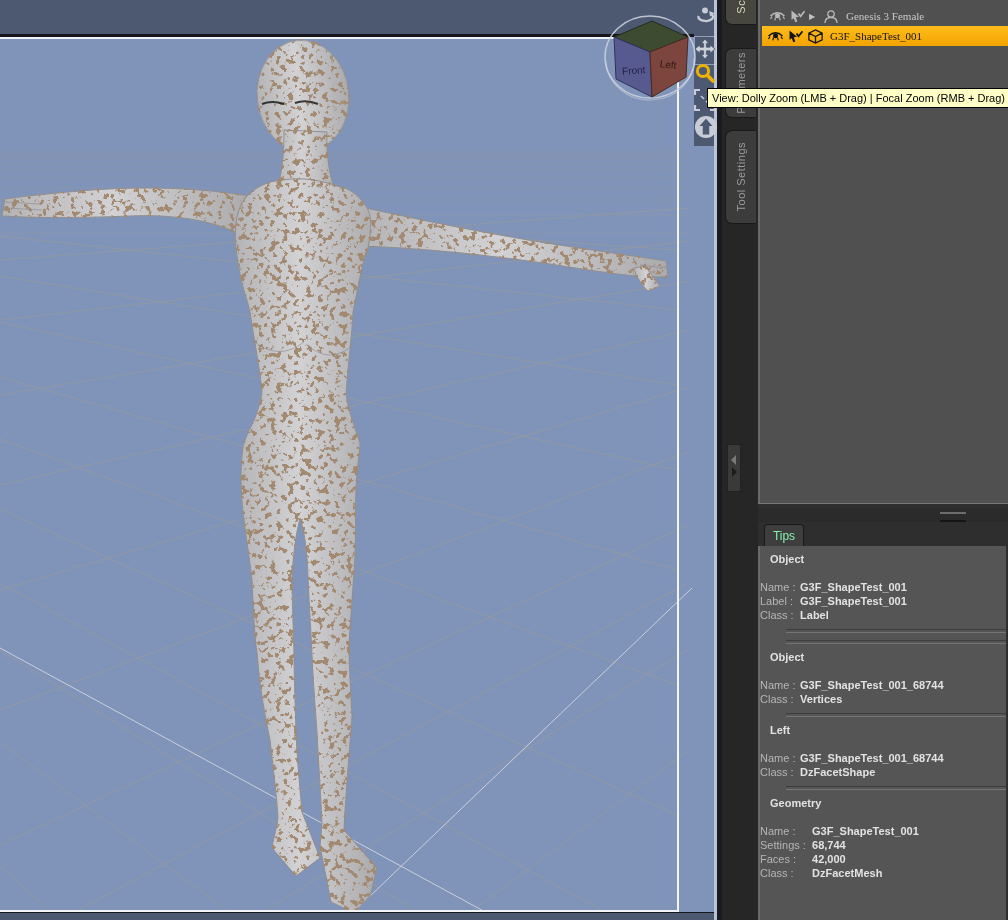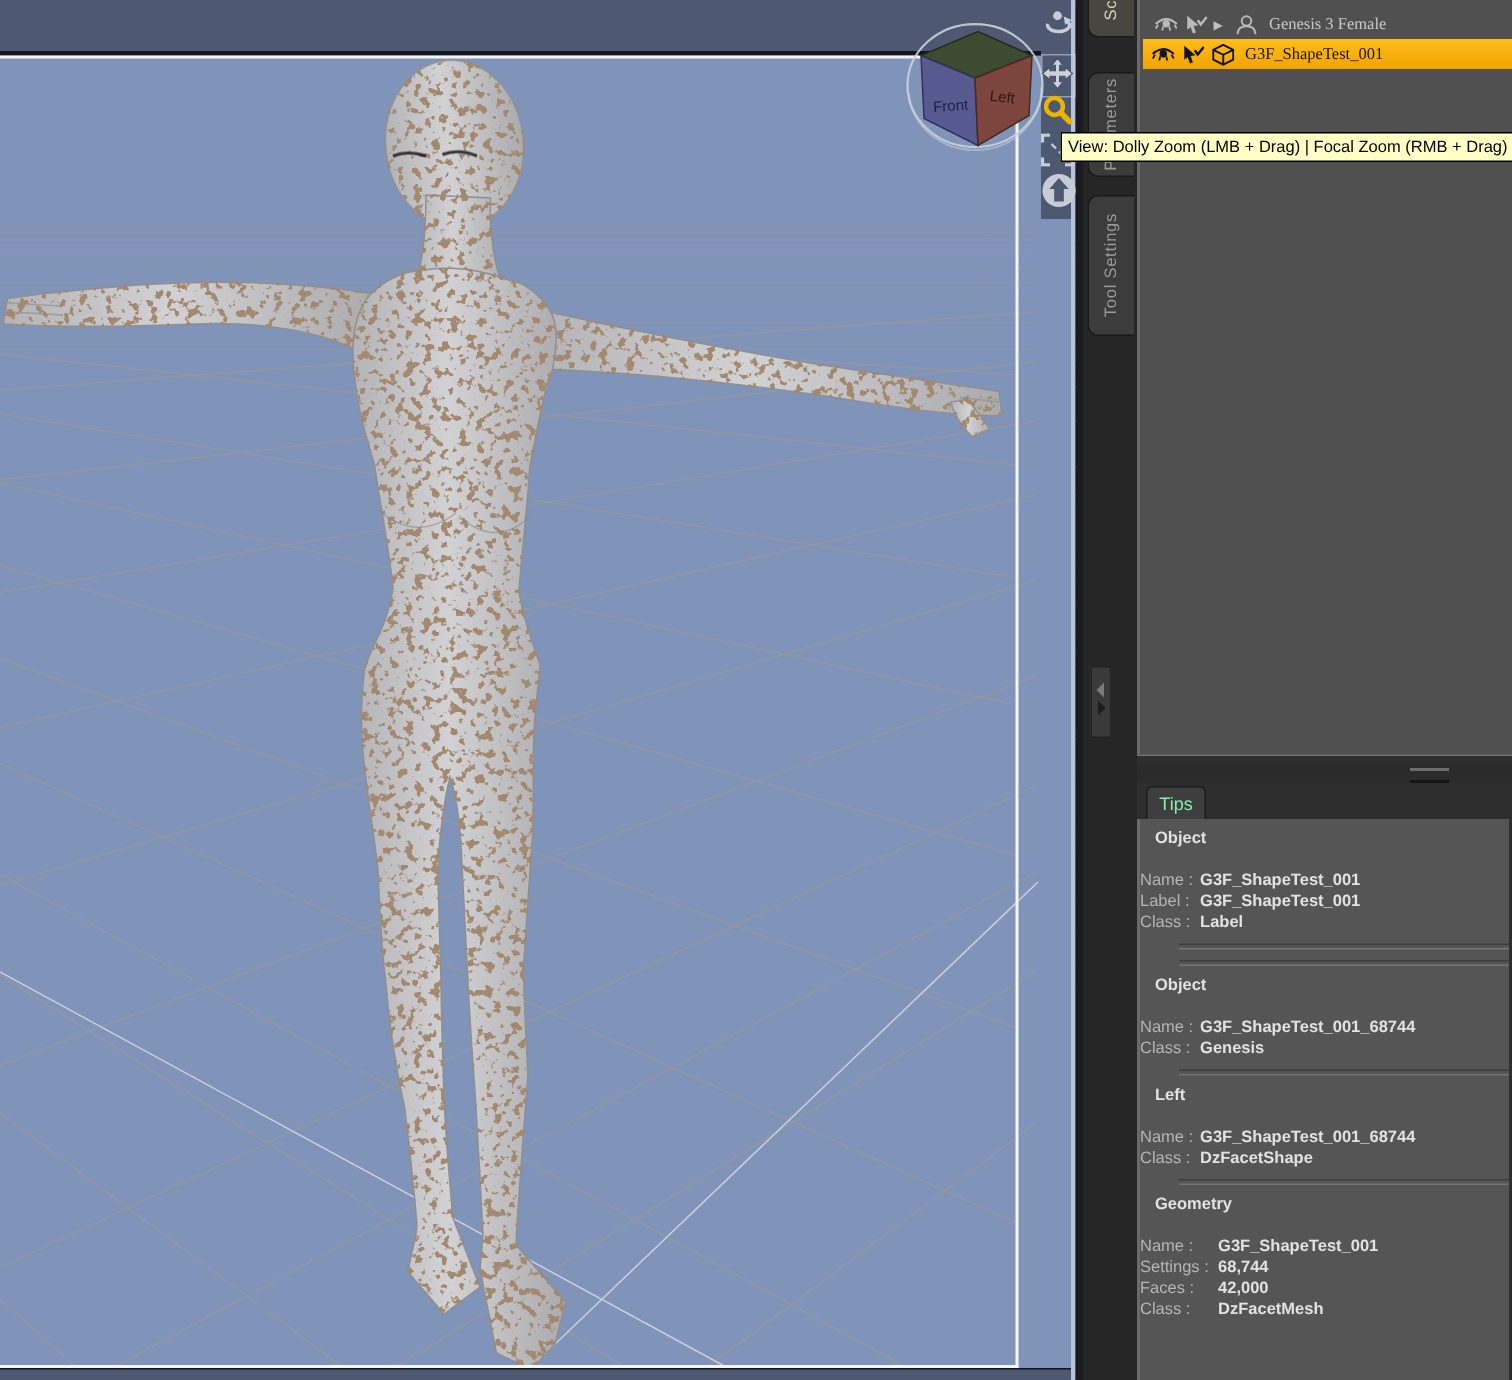--- a/index.html
+++ b/index.html
@@ -266,21 +266,21 @@
           <div class="sec-title">Object</div>
           <div class="info-row"><span class="rl">Name :</span><span class="rv"> G3F_ShapeTest_001</span></div>
           <div class="info-row"><span class="rl">Label :</span><span class="rv"> G3F_ShapeTest_001</span></div>
           <div class="info-row"><span class="rl">Class :</span><span class="rv"> Label</span></div>
         </div>
         <div class="divider"></div>
         <div class="divider"></div>
         <div>
           <div class="sec-title">Object</div>
           <div class="info-row"><span class="rl">Name :</span><span class="rv"> G3F_ShapeTest_001_68744</span></div>
-          <div class="info-row"><span class="rl">Class :</span><span class="rv"> Genesis</span></div>
+          <div class="info-row"><span class="rl">Class :</span><span class="rv"> Vertices</span></div>
         </div>
         <div class="divider"></div>
         <div>
           <div class="sec-title">Left</div>
           <div class="info-row"><span class="rl">Name :</span><span class="rv"> G3F_ShapeTest_001_68744</span></div>
           <div class="info-row"><span class="rl">Class :</span><span class="rv"> DzFacetShape</span></div>
         </div>
         <div class="divider"></div>
         <div class="wide">
           <div class="sec-title">Geometry</div>

